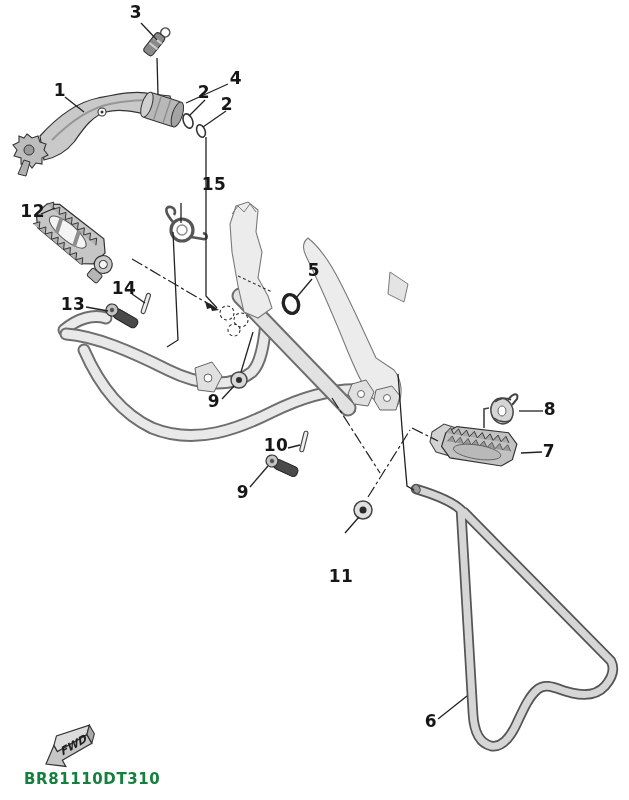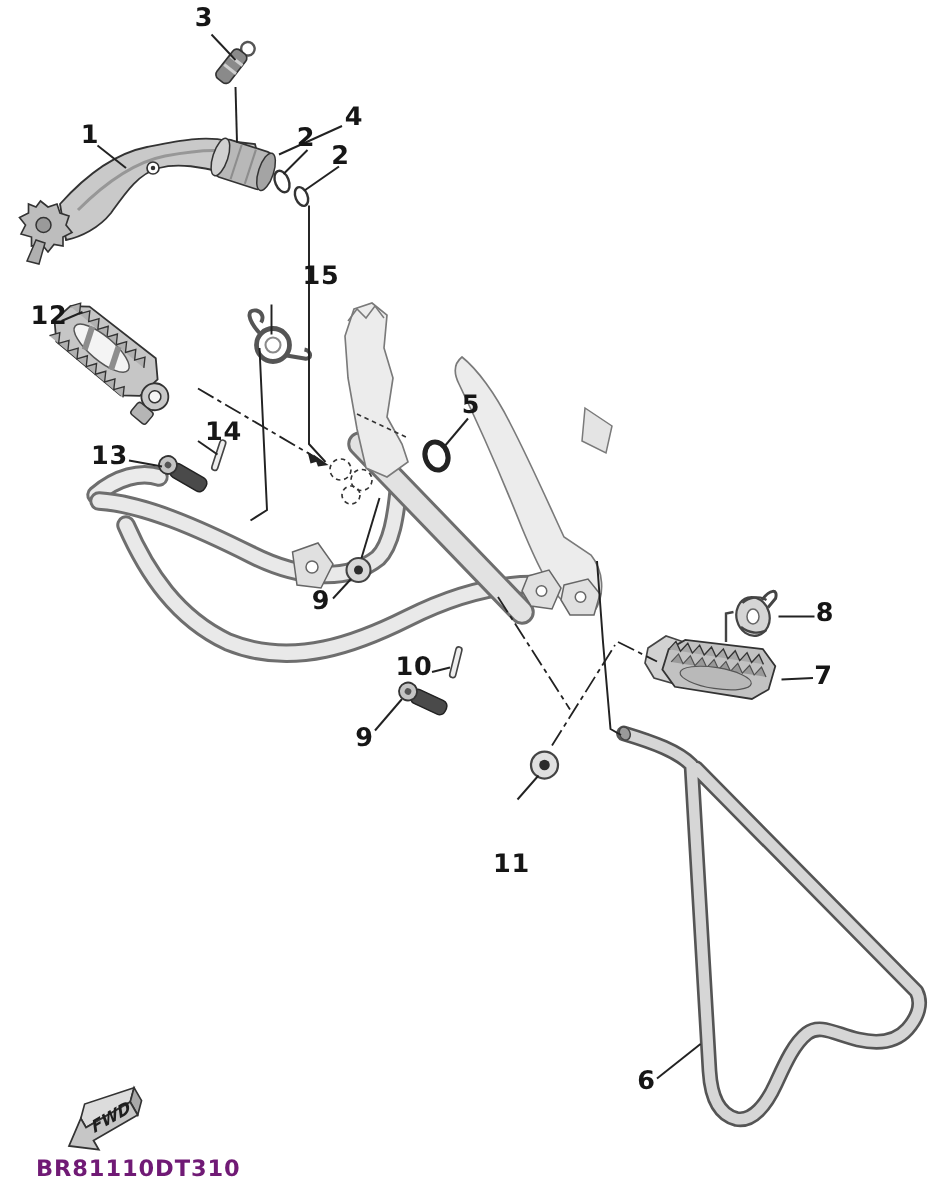--- a/index.html
+++ b/index.html
@@ -2,21 +2,21 @@
 <html><head>
 <meta charset="utf-8">
 <style>
   html,body{margin:0;padding:0;background:#fff;}
   .stage{position:relative;width:629px;height:800px;background:#ffffff;overflow:hidden;
          font-family:"DejaVu Sans","Liberation Sans",sans-serif;}
   .stage svg{position:absolute;left:0;top:0;}
   .callout{position:absolute;width:30px;text-align:center;font-size:17px;font-weight:600;
            color:#161616;line-height:1;letter-spacing:0.5px;user-select:none;}
   .diagram-code{position:absolute;left:24px;top:770px;font-size:15px;font-weight:600;
-                color:#701a75;letter-spacing:0.6px;}
+                color:#15803d;letter-spacing:0.6px;}
 </style>
 </head>
 <body>
 
 <div class="stage">
 
   <svg width="629" height="800" viewBox="0 0 629 800">
 
     <g>
 
@@ -205,18 +205,18 @@
   <div class="callout" style="left:221px;top:70px;">4</div>
   <div class="callout" style="left:299px;top:262px;">5</div>
   <div class="callout" style="left:416px;top:713px;">6</div>
   <div class="callout" style="left:534px;top:443px;">7</div>
   <div class="callout" style="left:535px;top:401px;">8</div>
   <div class="callout" style="left:228px;top:484px;">9</div>
   <div class="callout" style="left:261px;top:437px;text-align:center;">10</div>
   <div class="callout" style="left:326px;top:532px;margin-top:36px;">11</div>
   <div class="callout" style="left:15px;top:203px;text-align:right;">12</div>
   <div class="callout" style="left:58px;top:296px;">13</div>
-  <div class="callout" style="left:109px;top:280px;margin-left:25px;">14</div>
+  <div class="callout" style="left:109px;top:280px;">14</div>
   <div class="callout" style="left:166px;top:176px;margin-left:33px;">15</div>
   <div class="callout" style="left:199px;top:393px;">9</div>
 
   <div class="diagram-code">BR81110DT310</div>
 </div>
 
 </body></html>

